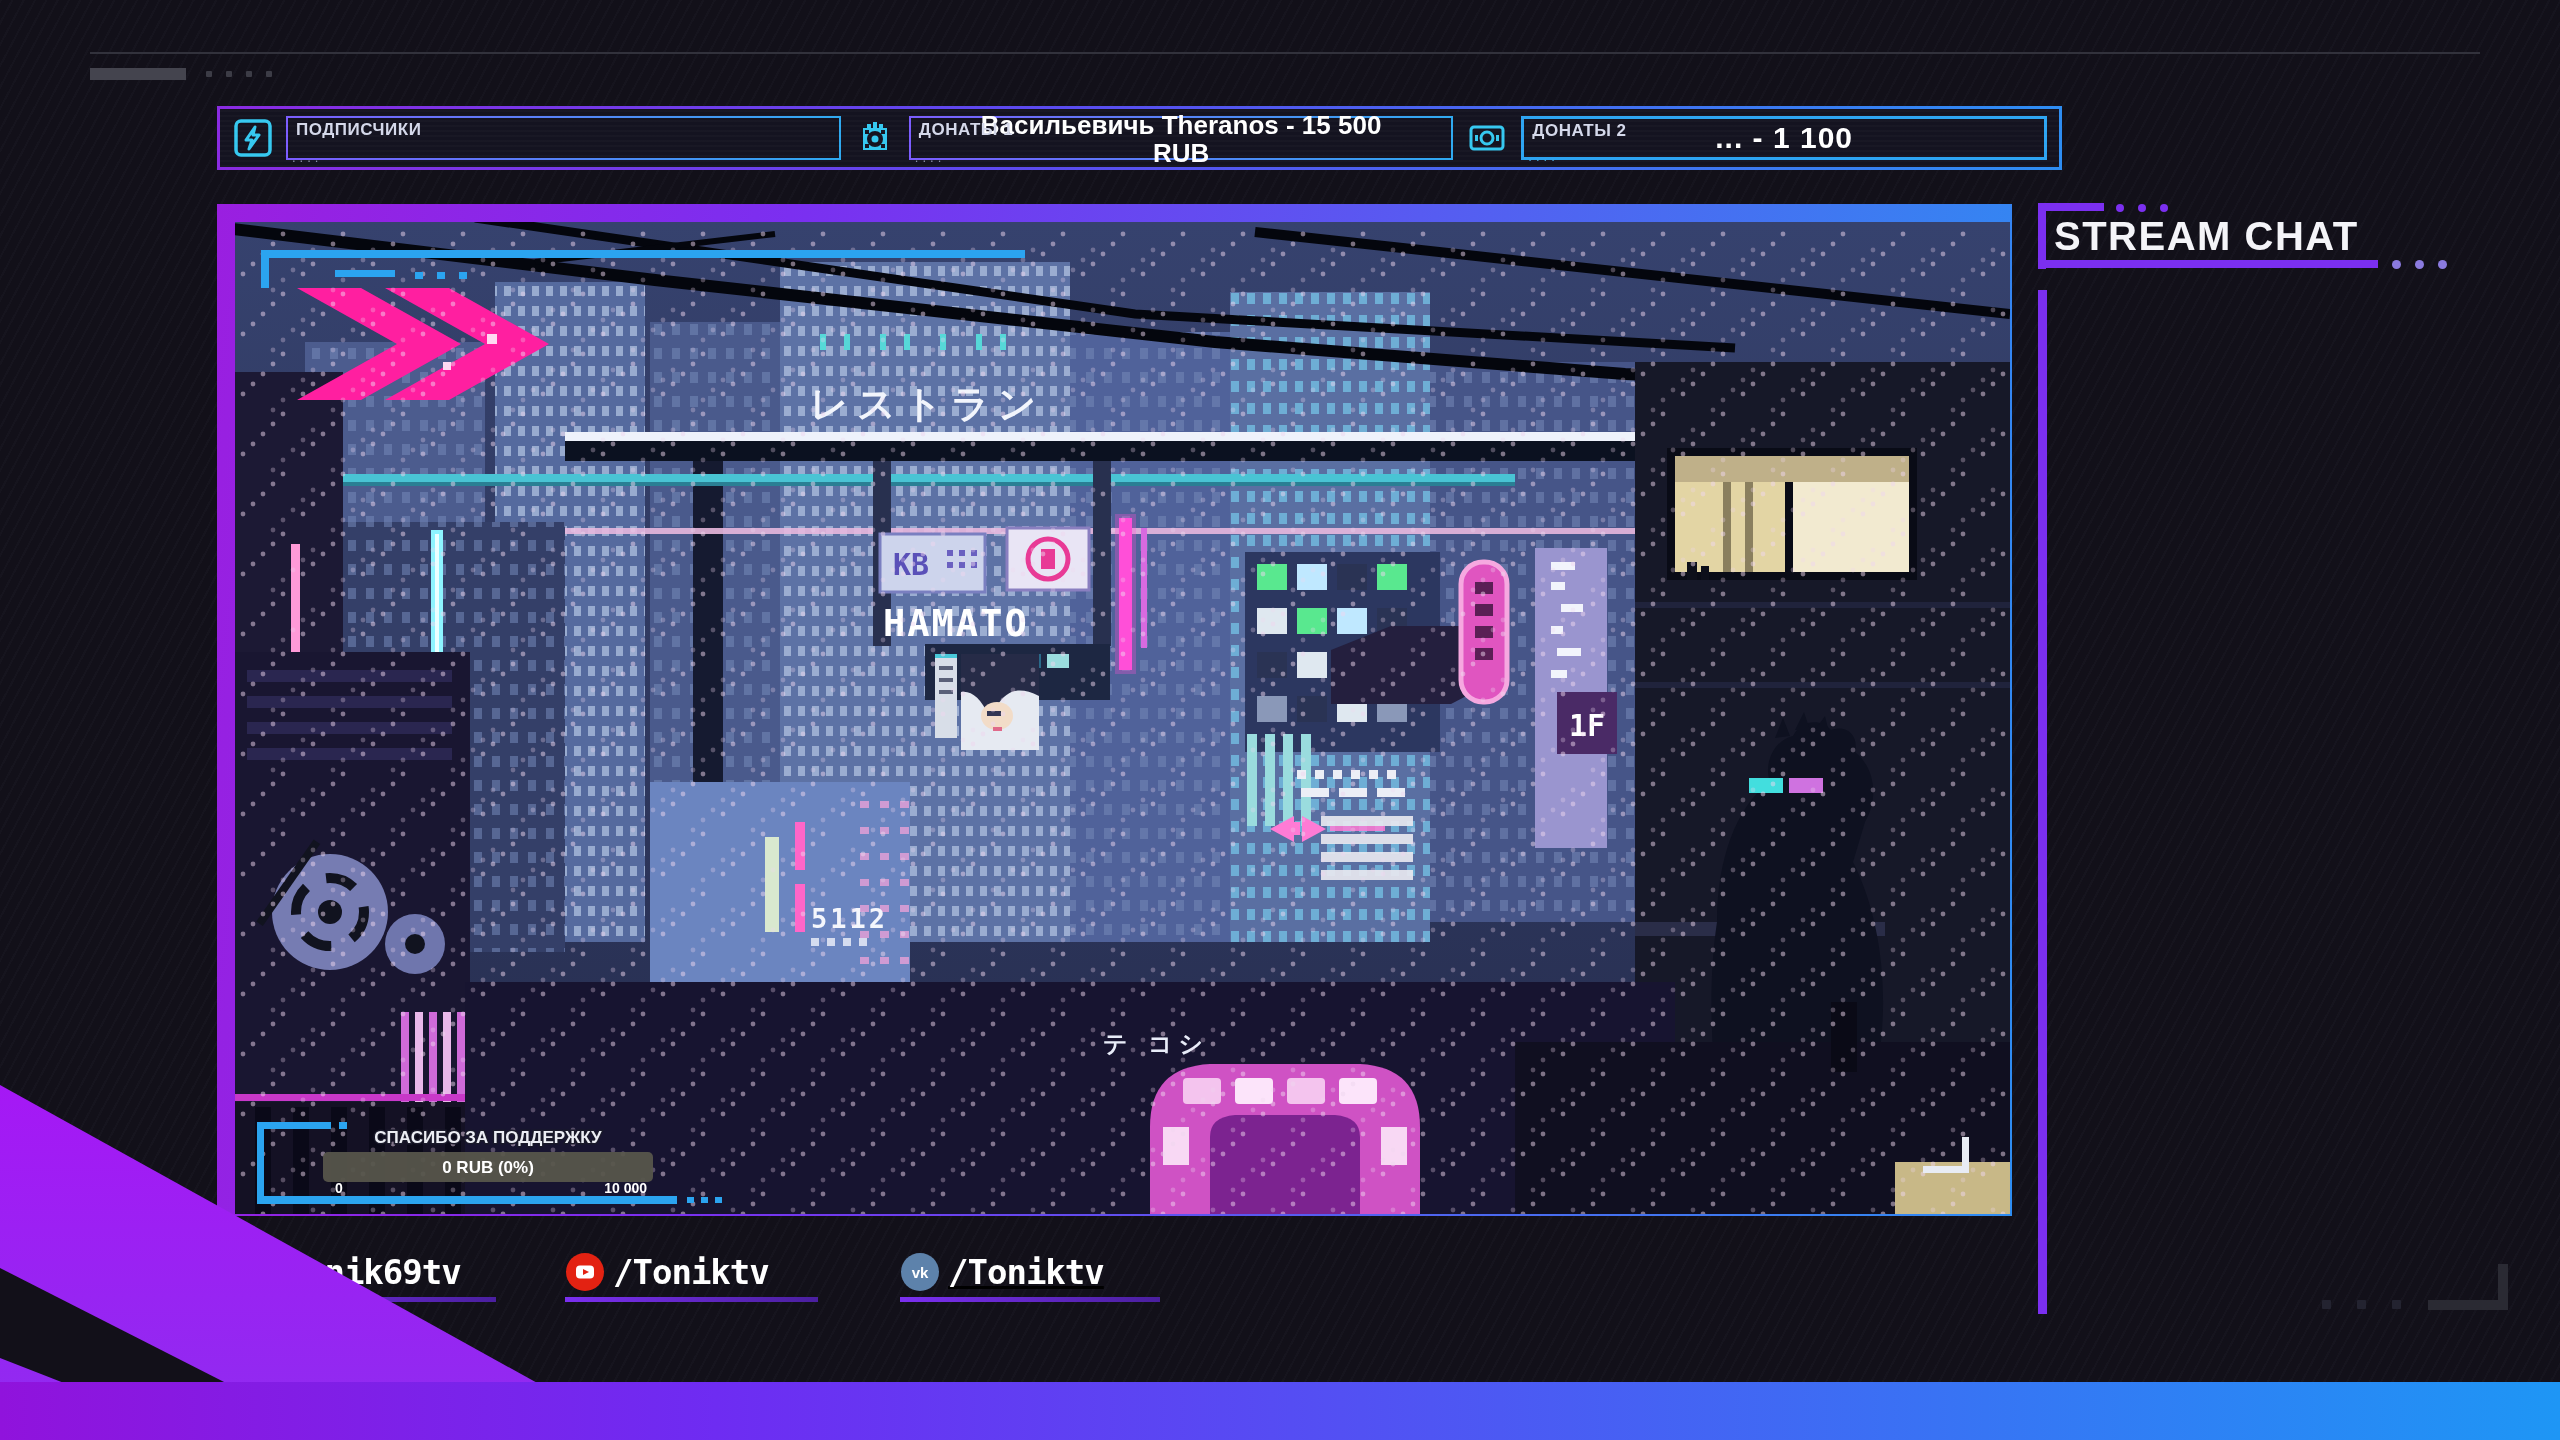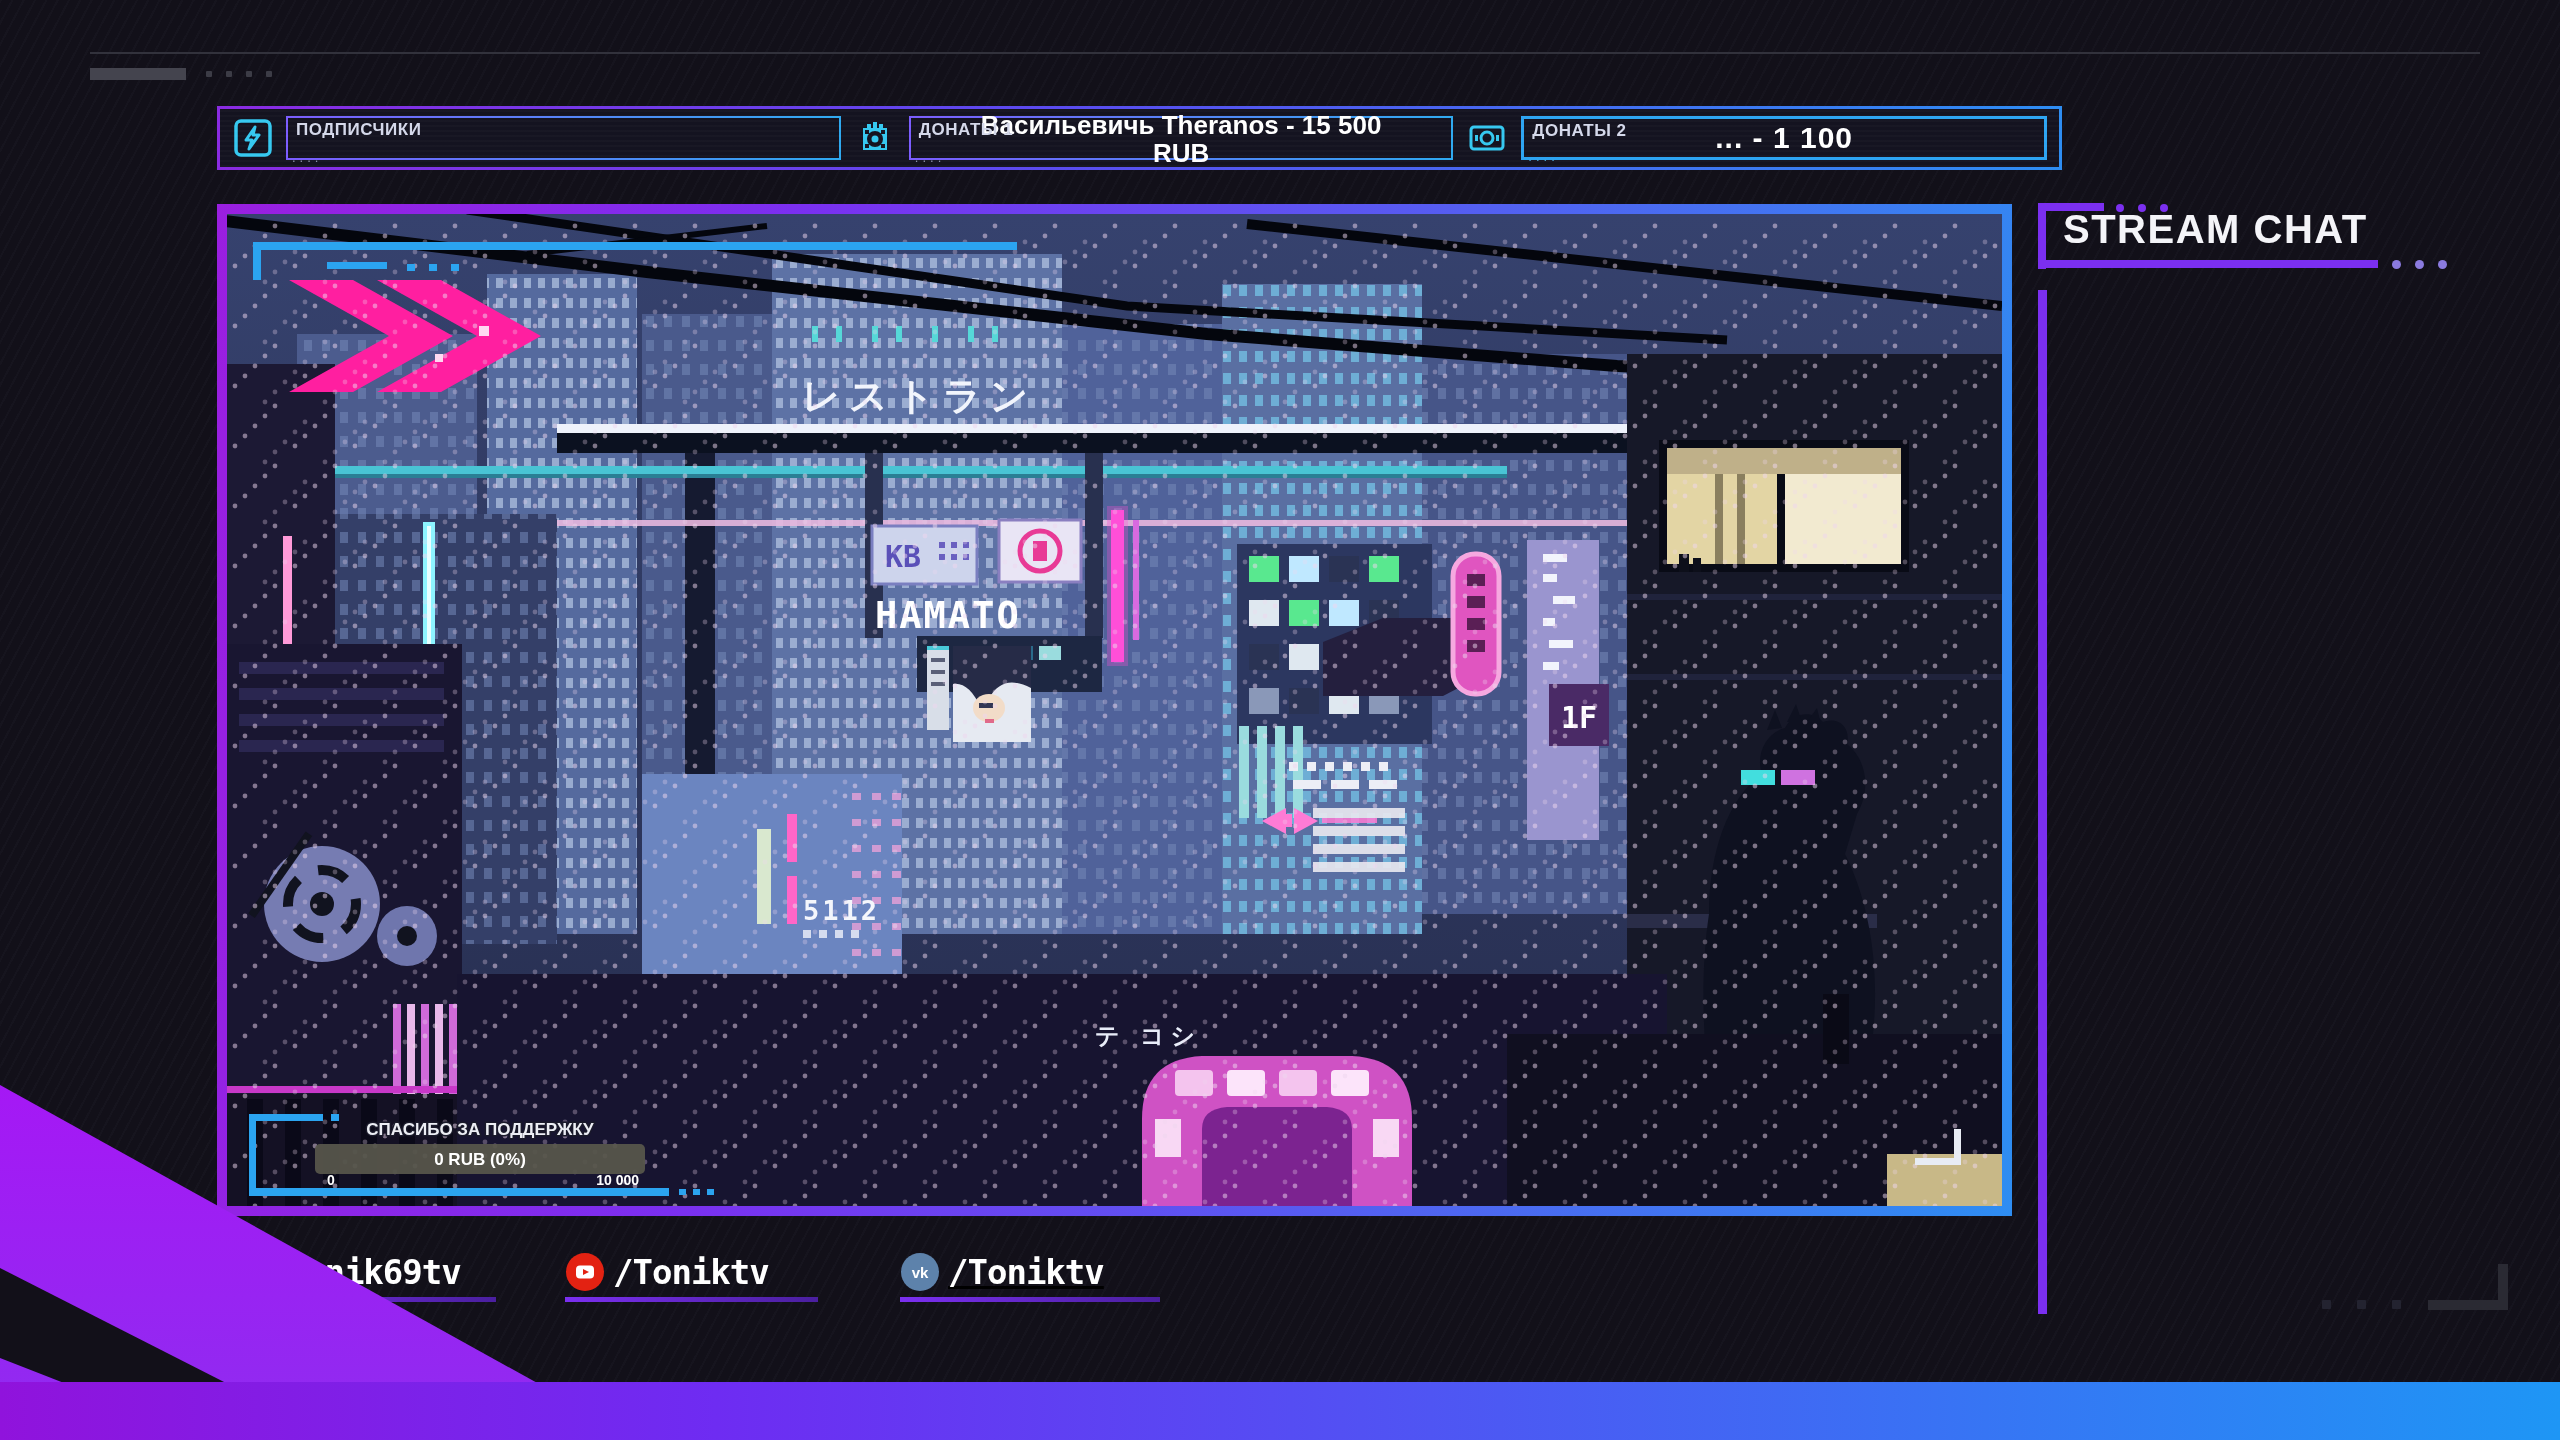--- a/index.html
+++ b/index.html
@@ -24,28 +24,28 @@
   .wbox .wlabel{position:absolute;top:2px;left:8px;font-size:17px;font-weight:bold;letter-spacing:.5px;color:#d4d8ea;}
   .wbox .wdots{position:absolute;left:4px;bottom:-7px;font-size:13px;letter-spacing:4px;color:#8a8fa8;}
   .wbox .wvalue{color:#fff;font-weight:bold;text-align:center;line-height:1.08;}
   .box1{flex:1.06;}
   .box2{flex:1.04;}
   .box2 .wvalue{font-size:26px;width:430px;margin-top:2px;}
   .box3 .wvalue{font-size:30px;letter-spacing:1px;}
   .box3{border-image:none;border:3px solid #2da4f2;}
   .bicon{flex:0 0 auto;}
   
-  .frame{position:absolute;left:217px;top:204px;width:1795px;height:1012px;box-sizing:border-box;padding:10px;
+  .frame{position:absolute;left:217px;top:204px;width:1795px;height:1012px;box-sizing:border-box;padding:18px;
          background:linear-gradient(97deg,#9a1fe0,#7b2ff0 30%,#2e8df2 100%);}
   .scene{position:relative;width:1775px;height:992px;background:#2b3354;overflow:hidden;}
   .scene svg{display:block;}
   
   .chat-topseg{position:absolute;left:2038px;top:203px;width:66px;height:8px;background:#7b2ff0;}
   .chat-leftstub{position:absolute;left:2038px;top:203px;width:8px;height:66px;background:#7b2ff0;}
-  .chat-title{position:absolute;left:2054px;top:207px;font-size:40px;font-weight:800;letter-spacing:1.5px;color:#f4f4f8;margin-left:9px;}
+  .chat-title{position:absolute;left:2054px;top:214px;font-size:40px;font-weight:800;letter-spacing:1.5px;color:#f4f4f8;}
   .chat-underline{position:absolute;left:2038px;top:260px;width:340px;height:8px;background:#7b2ff0;}
   .chat-line{position:absolute;left:2038px;top:290px;width:9px;height:1024px;background:#7b2ff0;}
   .pdots i{background:#7b2ff0;border-radius:50%;width:8px;height:8px;}
   .pdots2 i{background:#8b7bdf;border-radius:50%;width:9px;height:9px;}
   
   .social{position:absolute;top:1246px;height:52px;display:flex;align-items:center;gap:8px;}
   .social .handle{color:#fff;font-family:"DejaVu Sans Mono",monospace;font-weight:bold;font-size:34px;letter-spacing:-1px;}
   .social .uline{position:absolute;left:0;bottom:-4px;height:5px;width:100%;
                  background:linear-gradient(90deg,#7b2ff0,#4a1f9f);}
   

